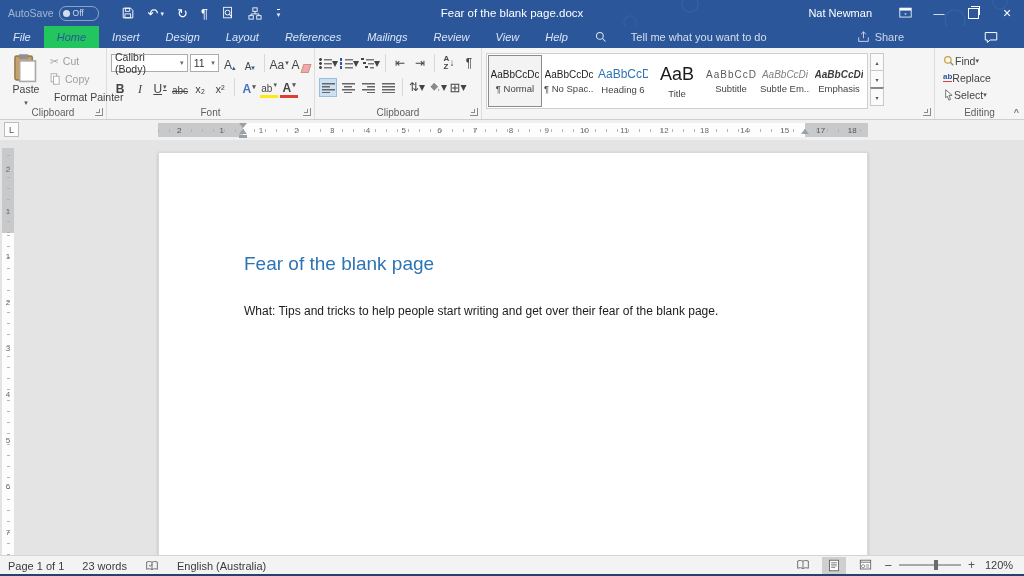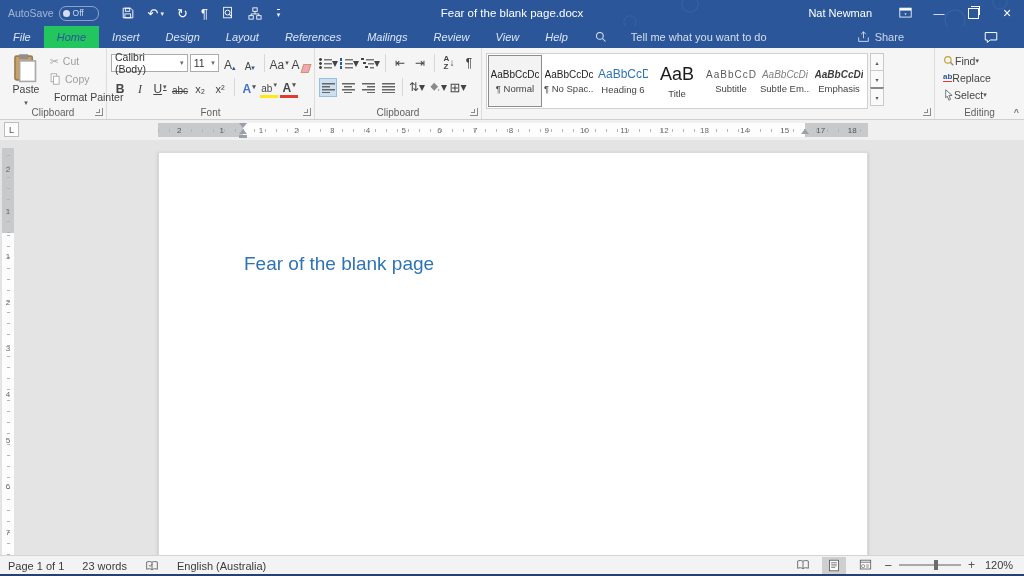--- a/index.html
+++ b/index.html
@@ -540,20 +540,21 @@
           <span>2</span>
           <span>3</span>
           <span>4</span>
           <span>5</span>
           <span>6</span>
           <span>7</span>
         </div>
     </div>
     <div class="page">
       <h1 class="doc-h1">Fear of the blank page</h1>
+      <p class="doc-p">What: Tips and tricks to help people start writing and get over their fear of the blank page.</p>
     </div>
   </div>
 
   <div class="statusbar">
     <span class="sb-item">Page 1 of 1</span>
     <span class="sb-item">23 words</span>
     <span class="sb-item">
       <svg width="14" height="12" viewBox="0 0 17 14">
           <path d="M8.5 2.5C7 1.3 4 1.3 2 2.2V11c2-.9 5-.9 6.5.4C10 10.1 13 10.1 15 11V2.2c-2-.9-5-.9-6.5.3zM8.5 2.5v8.9" fill="none" stroke="#555" stroke-width="1"></path>
           <path d="M5 6l1.3 1.5L9 4.5" fill="none" stroke="#555" stroke-width="1"></path>

